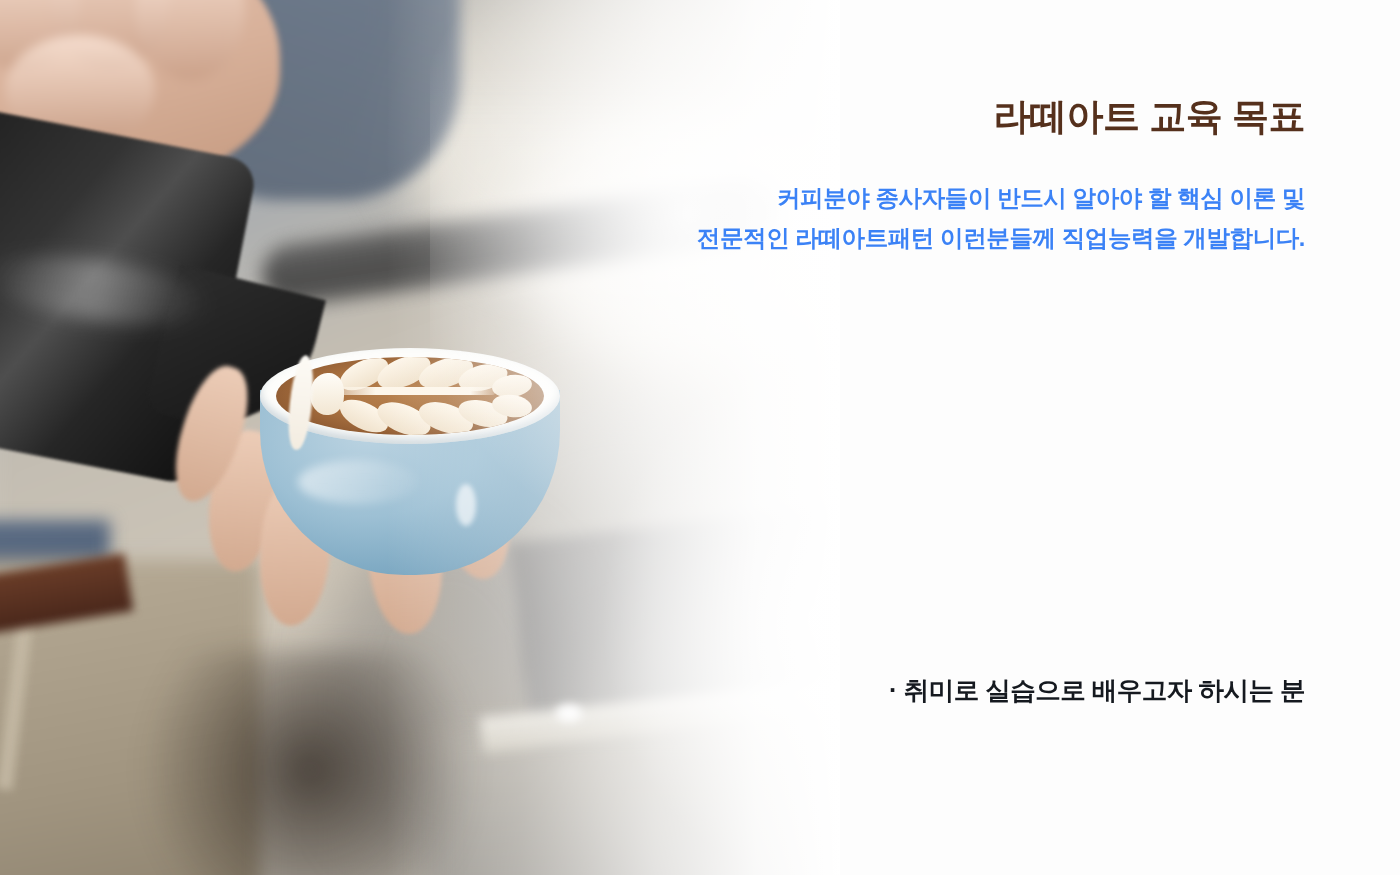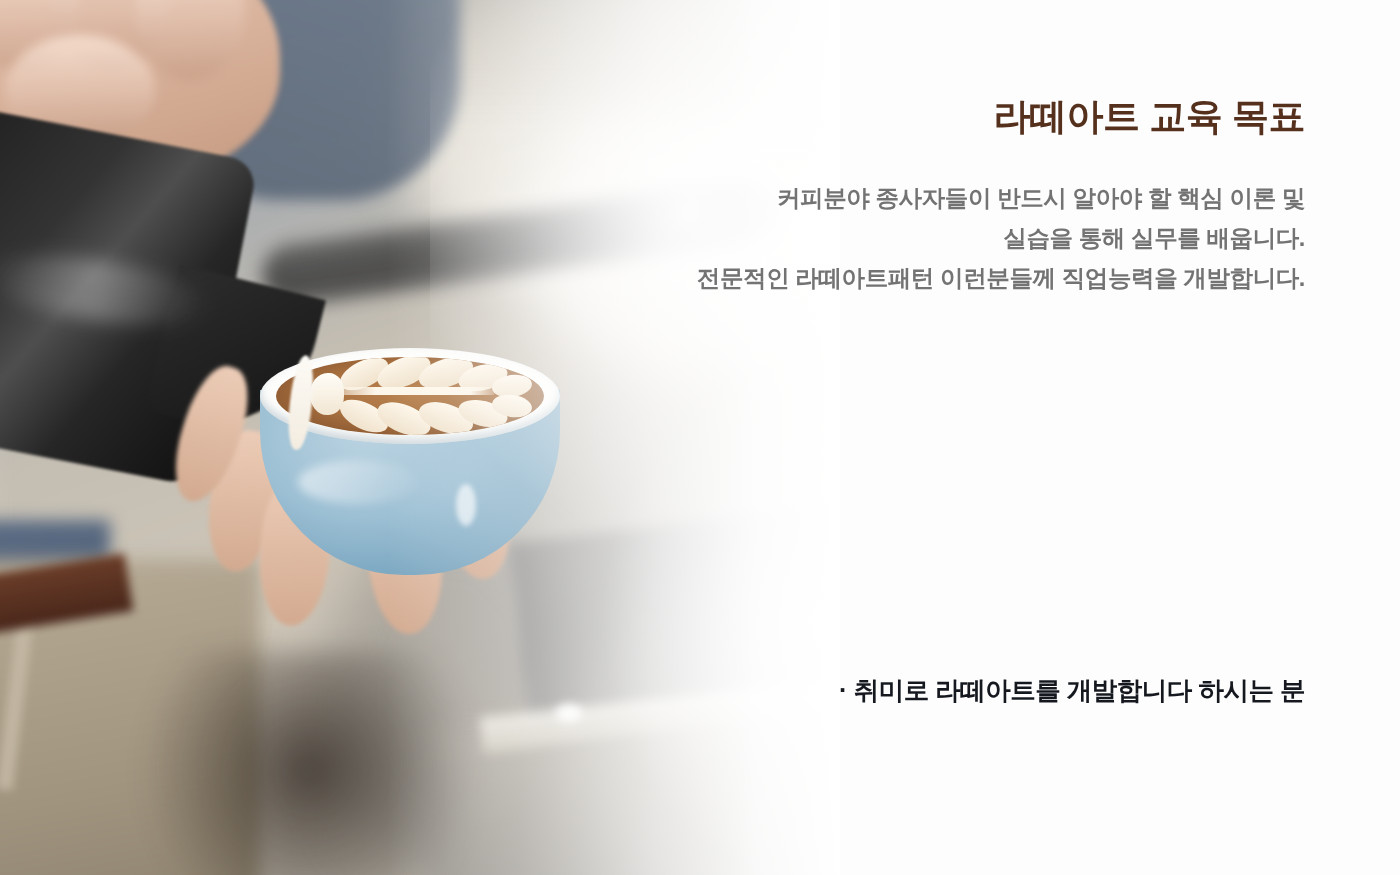--- a/index.html
+++ b/index.html
@@ -340,21 +340,21 @@
     white-space:nowrap;
   }
 
   .goal-body {
     position:absolute; right:0; top:178px;
     width:100%;
     font-size:23.5px;
     font-weight:bold;
     line-height:40px;
     letter-spacing:-.4px;
-    color:#737373;
+    color:#3b82f6;
     text-shadow:1px 1px 1px rgba(255,255,255,.5);
   }
   .goal-body div { white-space:nowrap; }
 
   .rec-title {
     position:absolute; right:0; top:604px;
     width:100%;
     font-size:29px;
     font-weight:bold;
     letter-spacing:-.5px;
@@ -460,23 +460,22 @@
     <div class="haze2"></div>
     <div class="fade-right"></div>
   </div>
 
   <div class="content">
 
     <div class="goal-title">라떼아트 교육 목표</div>
 
     <div class="goal-body">
       <div>커피분야 종사자들이 반드시 알아야 할 핵심 이론 및</div>
-      <div>실습을 통해 실무를 배웁니다.</div>
       <div>전문적인 라떼아트패턴 이런분들께 직업능력을 개발합니다.</div>
     </div>
 
 
     <div class="rec-list">
-      <div>· 취미로 라떼아트를 개발합니다 하시는 분</div>
+      <div>· 취미로 실습으로 배우고자 하시는 분</div>
     </div>
 
   </div>
 </div>
 
 </body></html>

